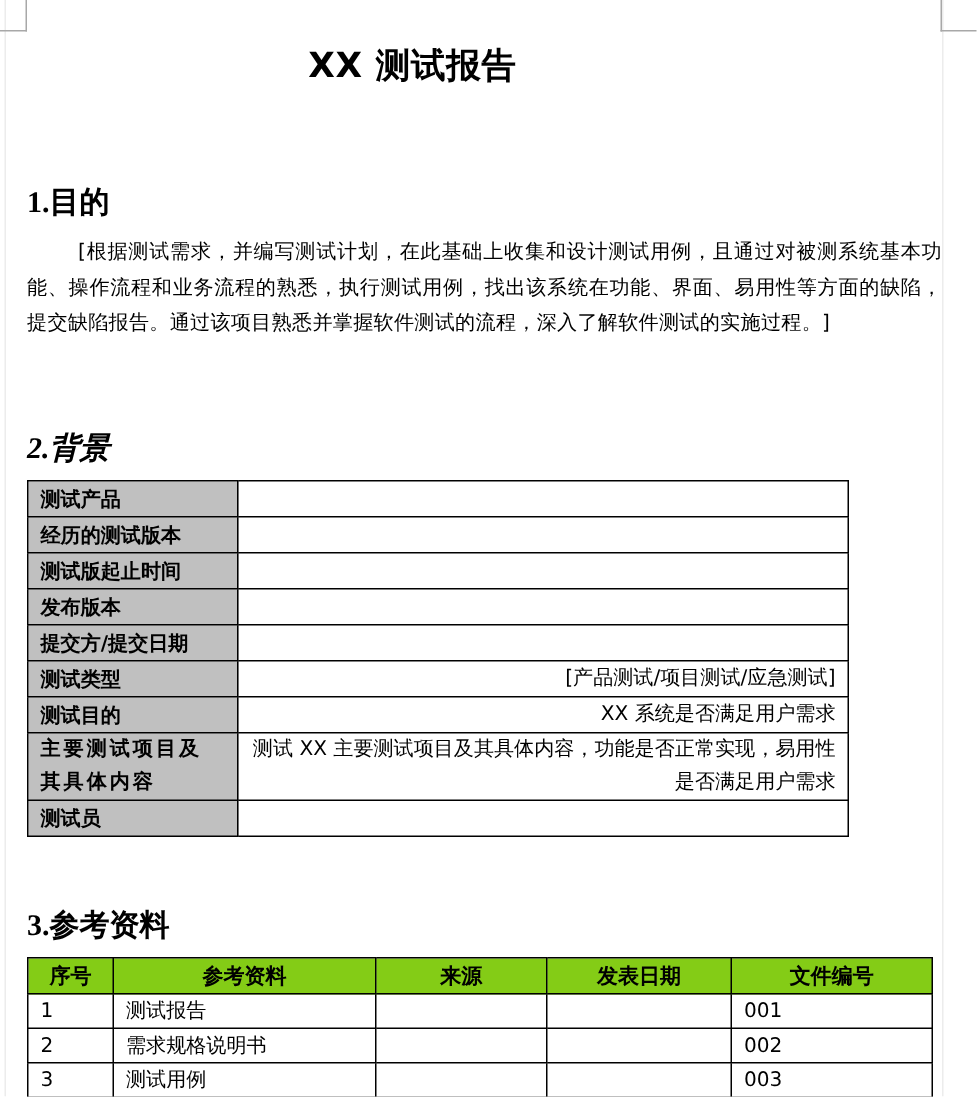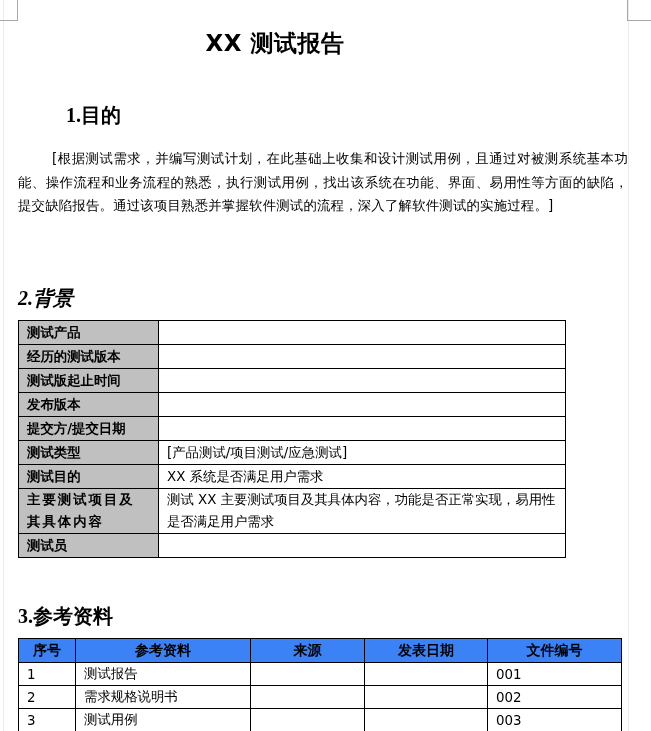--- a/index.html
+++ b/index.html
@@ -7,42 +7,42 @@
          font-family:"DejaVu Sans", sans-serif; color:#000; }
   .edge-left { position:absolute; left:3px; top:0; width:1px; height:731px; background:#ececec; }
   .edge-right { position:absolute; left:628px; top:0; width:1px; height:731px; background:#ececec; }
   .corner { position:absolute; border-color:#a8a8a8; border-style:solid; width:0; height:0; }
   .corner-tl { left:0; top:0; width:17px; height:20px; border-width:0 1px 1px 0; }
   .corner-tr { left:627px; top:0; width:24px; height:20px; border-width:0 0 1px 1px; }
   .title { position:absolute; left:0; width:550px; top:28px; text-align:center;
            font-size:23px; font-weight:bold; letter-spacing:0.5px; }
   .h2 { position:absolute; left:18px; font-family:"Liberation Serif", serif;
         font-size:20px; font-weight:bold; }
-  .para { position:absolute; left:18px; top:147px; width:610px; font-size:13.4px;
+  .para { position:absolute; left:18px; top:157px; width:610px; font-size:13.4px;
           line-height:23.5px; text-indent:34px; text-align:justify; letter-spacing:0.2px; }
   table { position:absolute; border-collapse:collapse; font-size:13.4px; }
   td, th { border:1px solid #000; padding:0 8px; height:23px; }
   .bg-table { left:18px; top:320px; width:548px; }
   .bg-table td.label { background:#c0c0c0; font-weight:bold; width:123px; }
-  .bg-table td.val { line-height:22px; }
+  .bg-table td.val { line-height:22px;text-align:right; }
   .ref-table { left:18px; top:638px; width:604px; }
-  .ref-table th { background:#3b82f6; font-weight:bold; text-align:center; font-size:14px; }
+  .ref-table th { background:#84cc16; font-weight:bold; text-align:center; font-size:14px; }
   .ref-table td { height:22px; }
 </style>
 </head>
 <body>
 
 <div class="edge-left"></div>
 <div class="edge-right"></div>
 <div class="corner corner-tl"></div>
 <div class="corner corner-tr"></div>
 
 <div class="title">XX 测试报告</div>
 
-<div class="h2" style="top:102px;margin-left:48px;">1.目的</div>
+<div class="h2" style="top:121px;">1.目的</div>
 <div class="para">[根据测试需求，并编写测试计划，在此基础上收集和设计测试用例，且通过对被测系统基本功能、操作流程和业务流程的熟悉，执行测试用例，找出该系统在功能、界面、易用性等方面的缺陷，提交缺陷报告。通过该项目熟悉并掌握软件测试的流程，深入了解软件测试的实施过程。]</div>
 
 <div class="h2" style="top:285px;font-style:italic;">2.背景</div>
 <table class="bg-table">
   <tbody>
       <tr>
     <td class="label">测试产品</td>
     <td class="val"></td>
   </tr>
   <tr>

